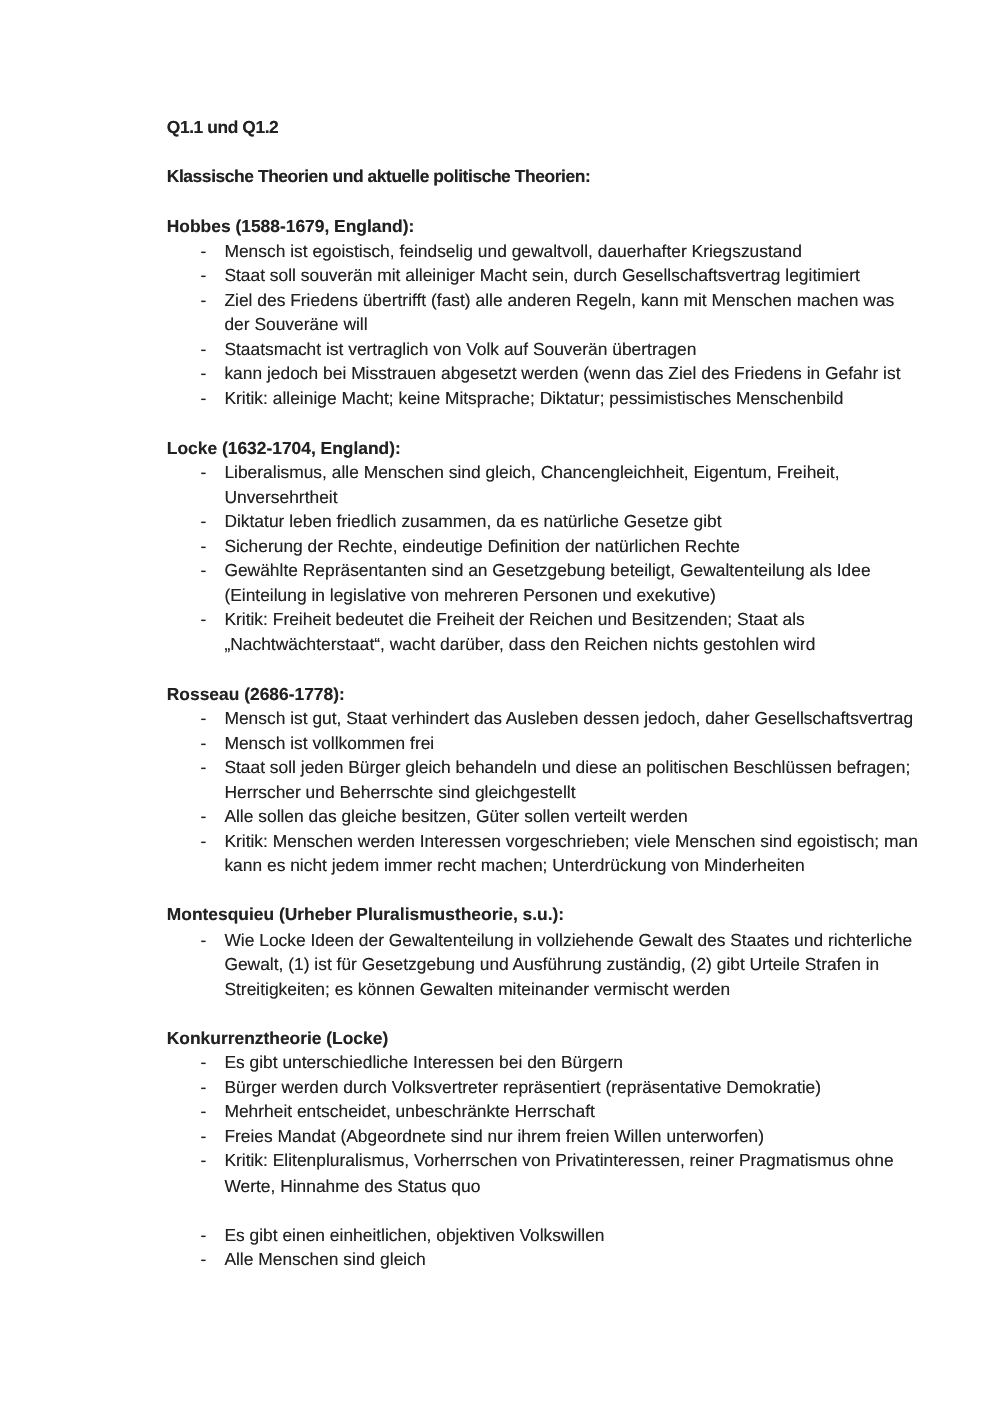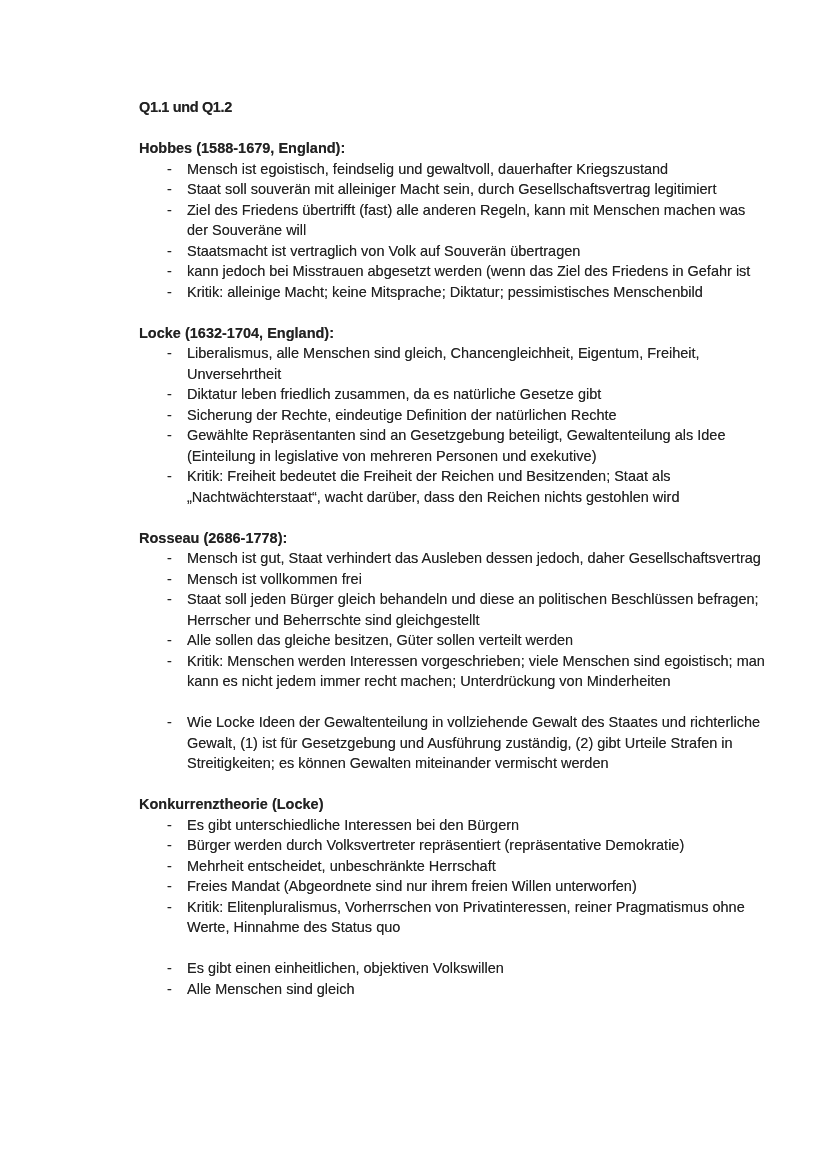--- a/index.html
+++ b/index.html
@@ -67,20 +67,21 @@
     text-decoration-thickness: 1px;
     text-underline-offset: 2px;
   }
 </style>
 </head>
 <body>
 
 <div class="page" style="background: rgb(255, 255, 255);">
   <div class="content">
     <div class="doc-heading">Q1.1 und Q1.2</div>
+    <div class="doc-subtitle">Klassische Theorien und aktuelle politische Theorien:</div>
     <div id="sections">
         <div class="section">
           <div class="sec-heading">Hobbes (1588-1679, England):</div>
           <ul class="bullets">
             <li class="bullet">
               <span class="dash">-</span>
               <span class="btext">Mensch ist egoistisch, feindselig und gewaltvoll, dauerhafter Kriegszustand</span>
             </li>
             <li class="bullet">
               <span class="dash">-</span>
@@ -148,20 +149,21 @@
               <span class="dash">-</span>
               <span class="btext">Alle sollen das gleiche besitzen, Güter sollen verteilt werden</span>
             </li>
             <li class="bullet">
               <span class="dash">-</span>
               <span class="btext"><span class="uterm">Kritik</span>: Menschen werden Interessen vorgeschrieben; viele Menschen sind egoistisch; man kann es nicht jedem immer recht machen; Unterdrückung von Minderheiten</span>
             </li>
           </ul>
         </div>
         <div class="section">
+          <div class="sec-heading">Montesquieu (Urheber Pluralismustheorie, s.u.):</div>
           <ul class="bullets">
             <li class="bullet">
               <span class="dash">-</span>
               <span class="btext">Wie Locke Ideen der Gewaltenteilung in vollziehende Gewalt des Staates und richterliche Gewalt, (1) ist für Gesetzgebung und Ausführung zuständig, (2) gibt Urteile Strafen in Streitigkeiten; es können Gewalten miteinander vermischt werden</span>
             </li>
           </ul>
         </div>
         <div class="section">
           <div class="sec-heading">Konkurrenztheorie (Locke)</div>
           <ul class="bullets">

